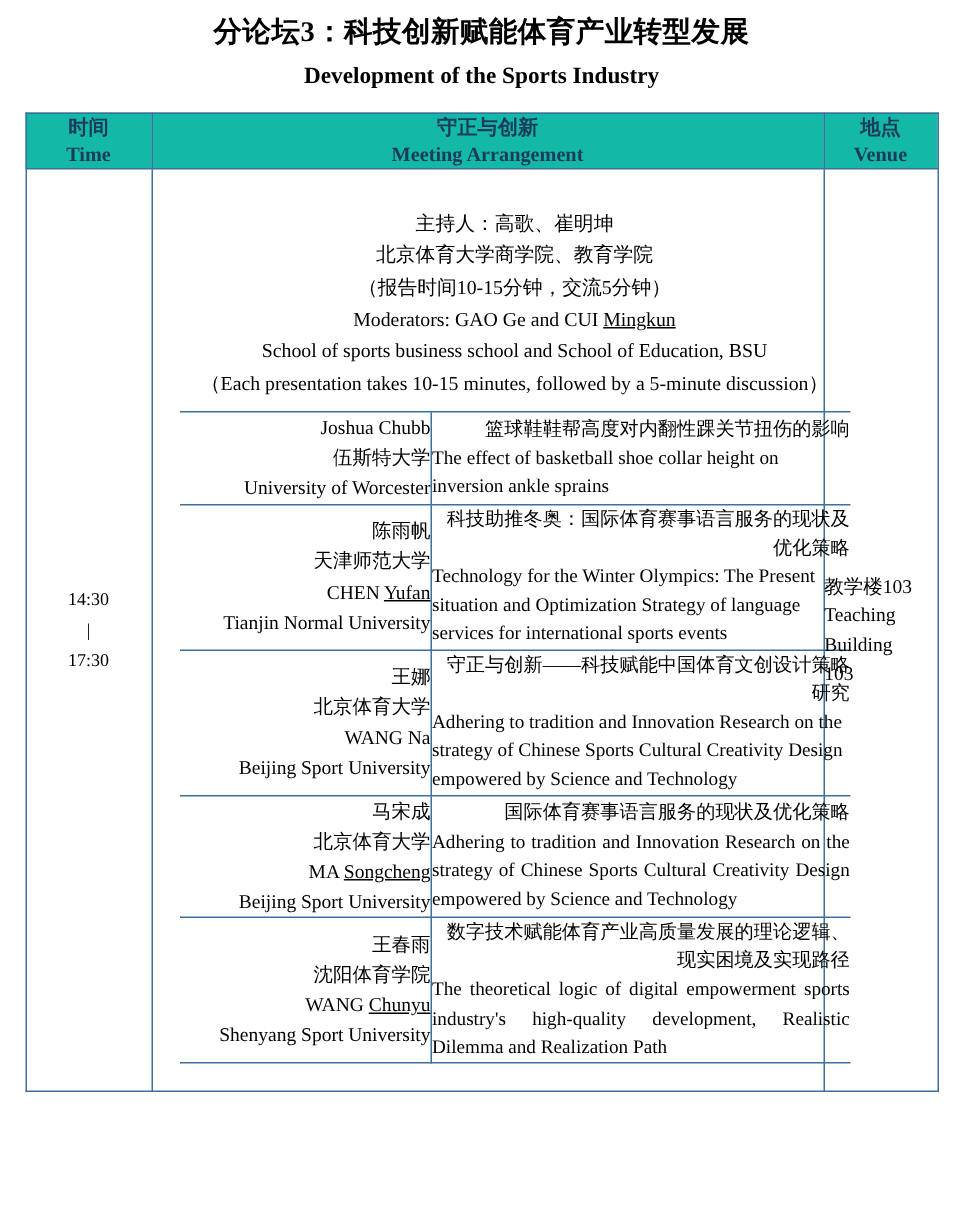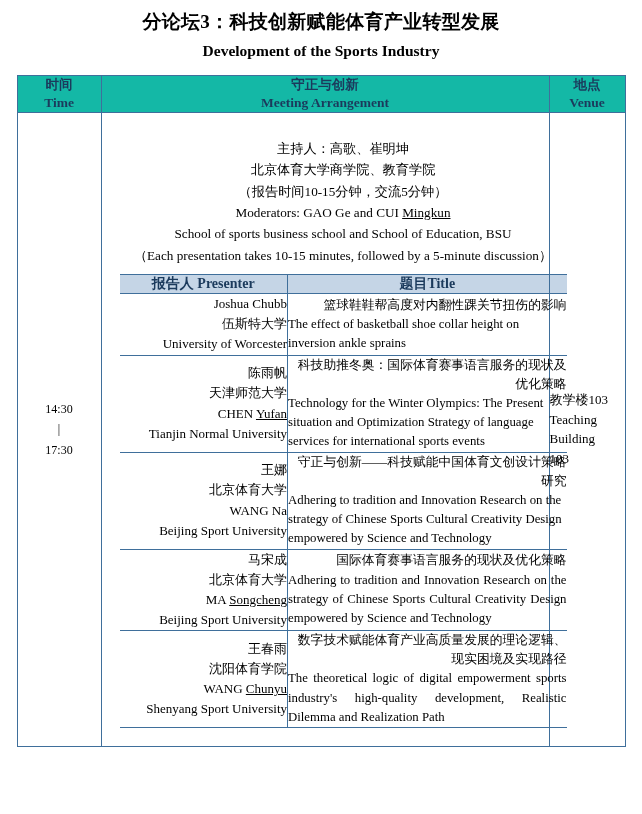--- a/index.html
+++ b/index.html
@@ -181,24 +181,20 @@
                     <div>主持人：高歌、崔明坤</div>
                     <div>北京体育大学商学院、教育学院</div>
                     <div>（报告时间10-15分钟，交流5分钟）</div>
                     <div>Moderators: GAO Ge and CUI <u class="u">Mingkun</u></div>
                     <div>School of sports business school and School of Education, BSU</div>
                     <div>（Each presentation takes 10-15 minutes, followed by a 5-minute discussion）</div>
                   </div>
                 </td>
               </tr>
 
-              <tr class="subhdr-row">
-                <td class="l sub-presenter">报告人 Presenter</td>
-                <td class="r sub-title">题目Title</td>
-              </tr>
 
               <tr>
                 <td class="l presenter-cell">
                   <span class="line">Joshua Chubb</span>
                   <span class="line">伍斯特大学</span>
                   <span class="line">University of Worcester</span>
                 </td>
                 <td class="r title-cell">
                   <span class="cnt">篮球鞋鞋帮高度对内翻性踝关节扭伤的影响</span>
                   <span class="ent">The effect of basketball shoe collar height on inversion ankle sprains</span>

